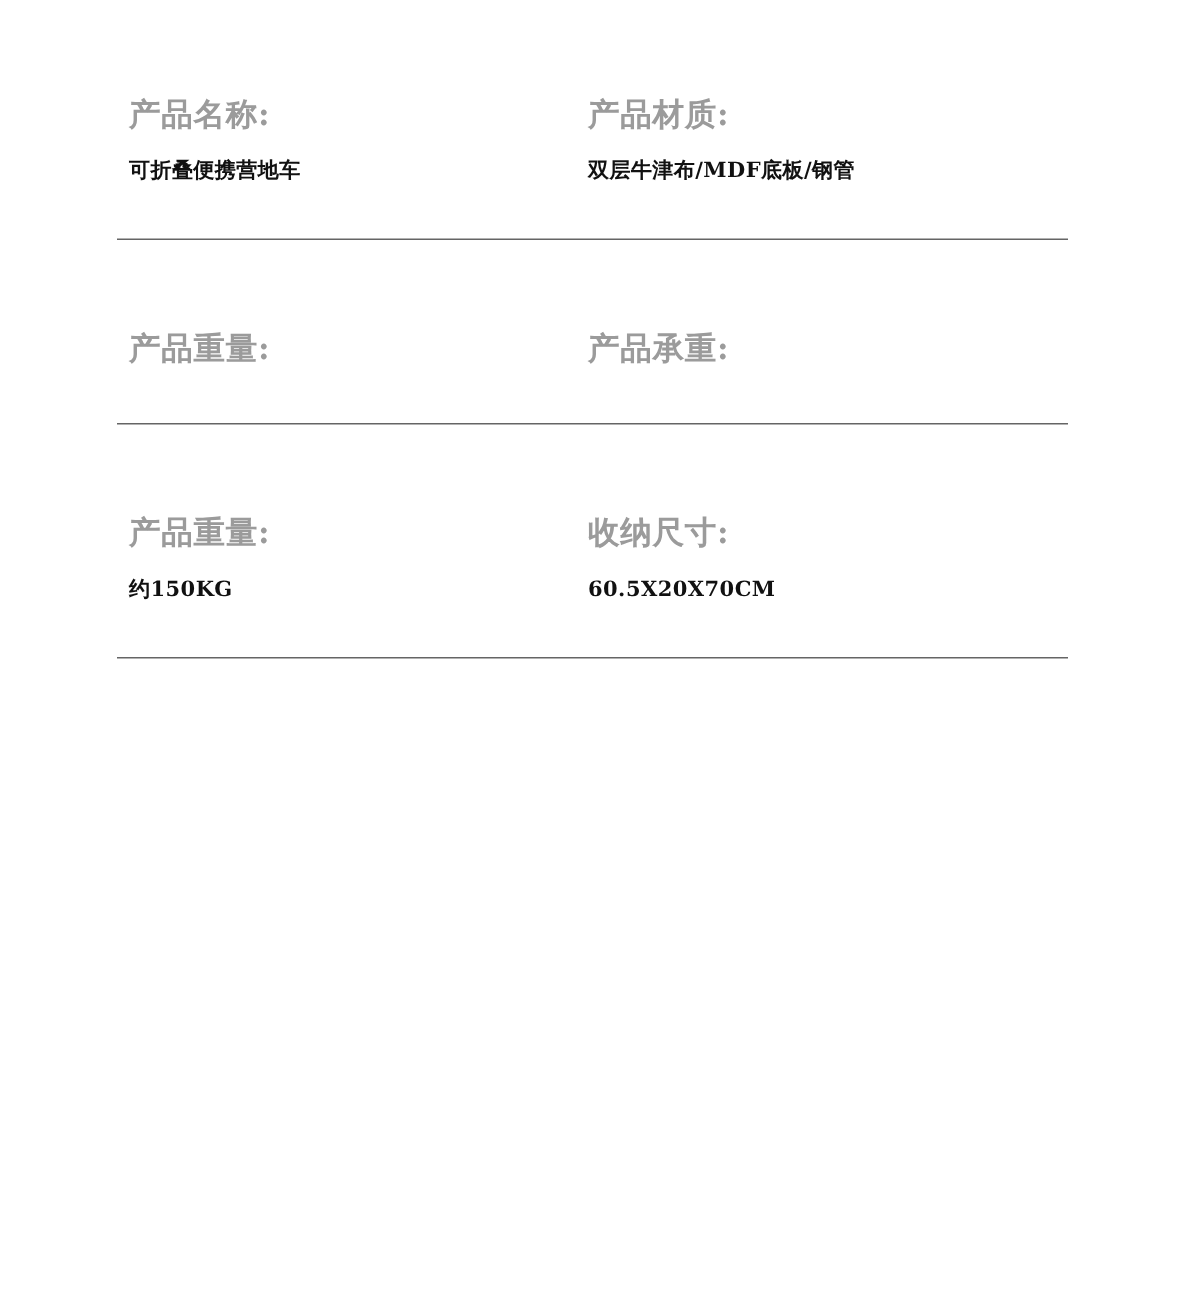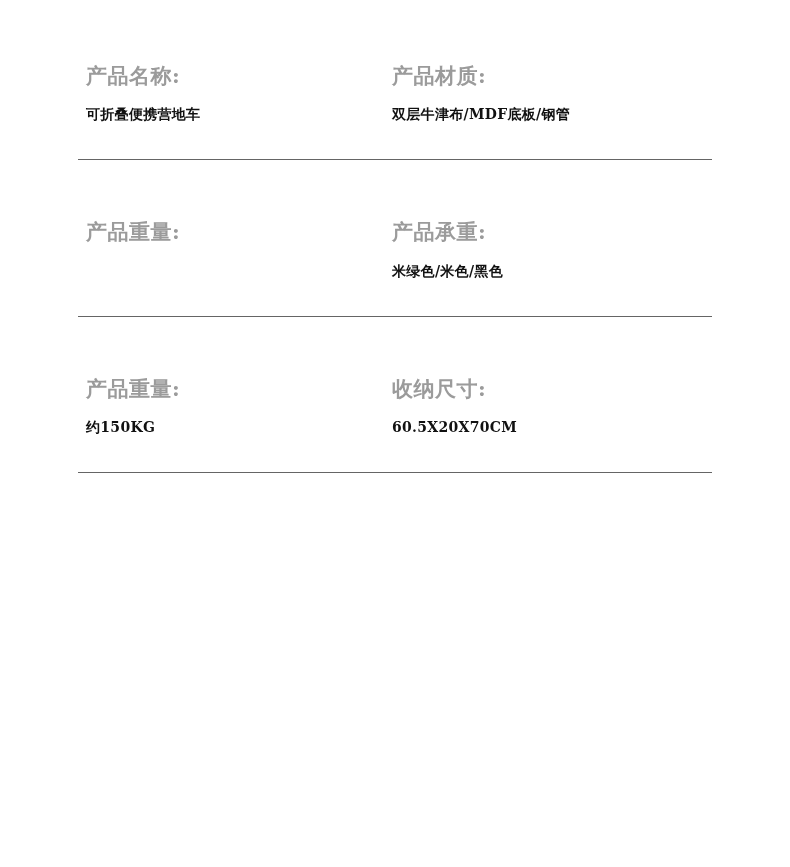--- a/index.html
+++ b/index.html
@@ -105,21 +105,20 @@
   <div class="gap-after-block"></div>
   <div class="divider"></div>
 
   <div class="spec-section block-2">
     <div class="spec-row">
       <div class="spec-cell col-left">
         <div class="spec-label">产品重量:</div>
       </div>
       <div class="spec-cell col-right">
         <div class="spec-label">产品承重:</div>
-        <div class="spec-value">米绿色/米色/黑色</div>
       </div>
     </div>
   </div>
   <div class="gap-after-block"></div>
   <div class="divider"></div>
 
   <div class="spec-section block-3">
     <div class="spec-row">
       <div class="spec-cell col-left">
         <div class="spec-label">产品重量:</div>

